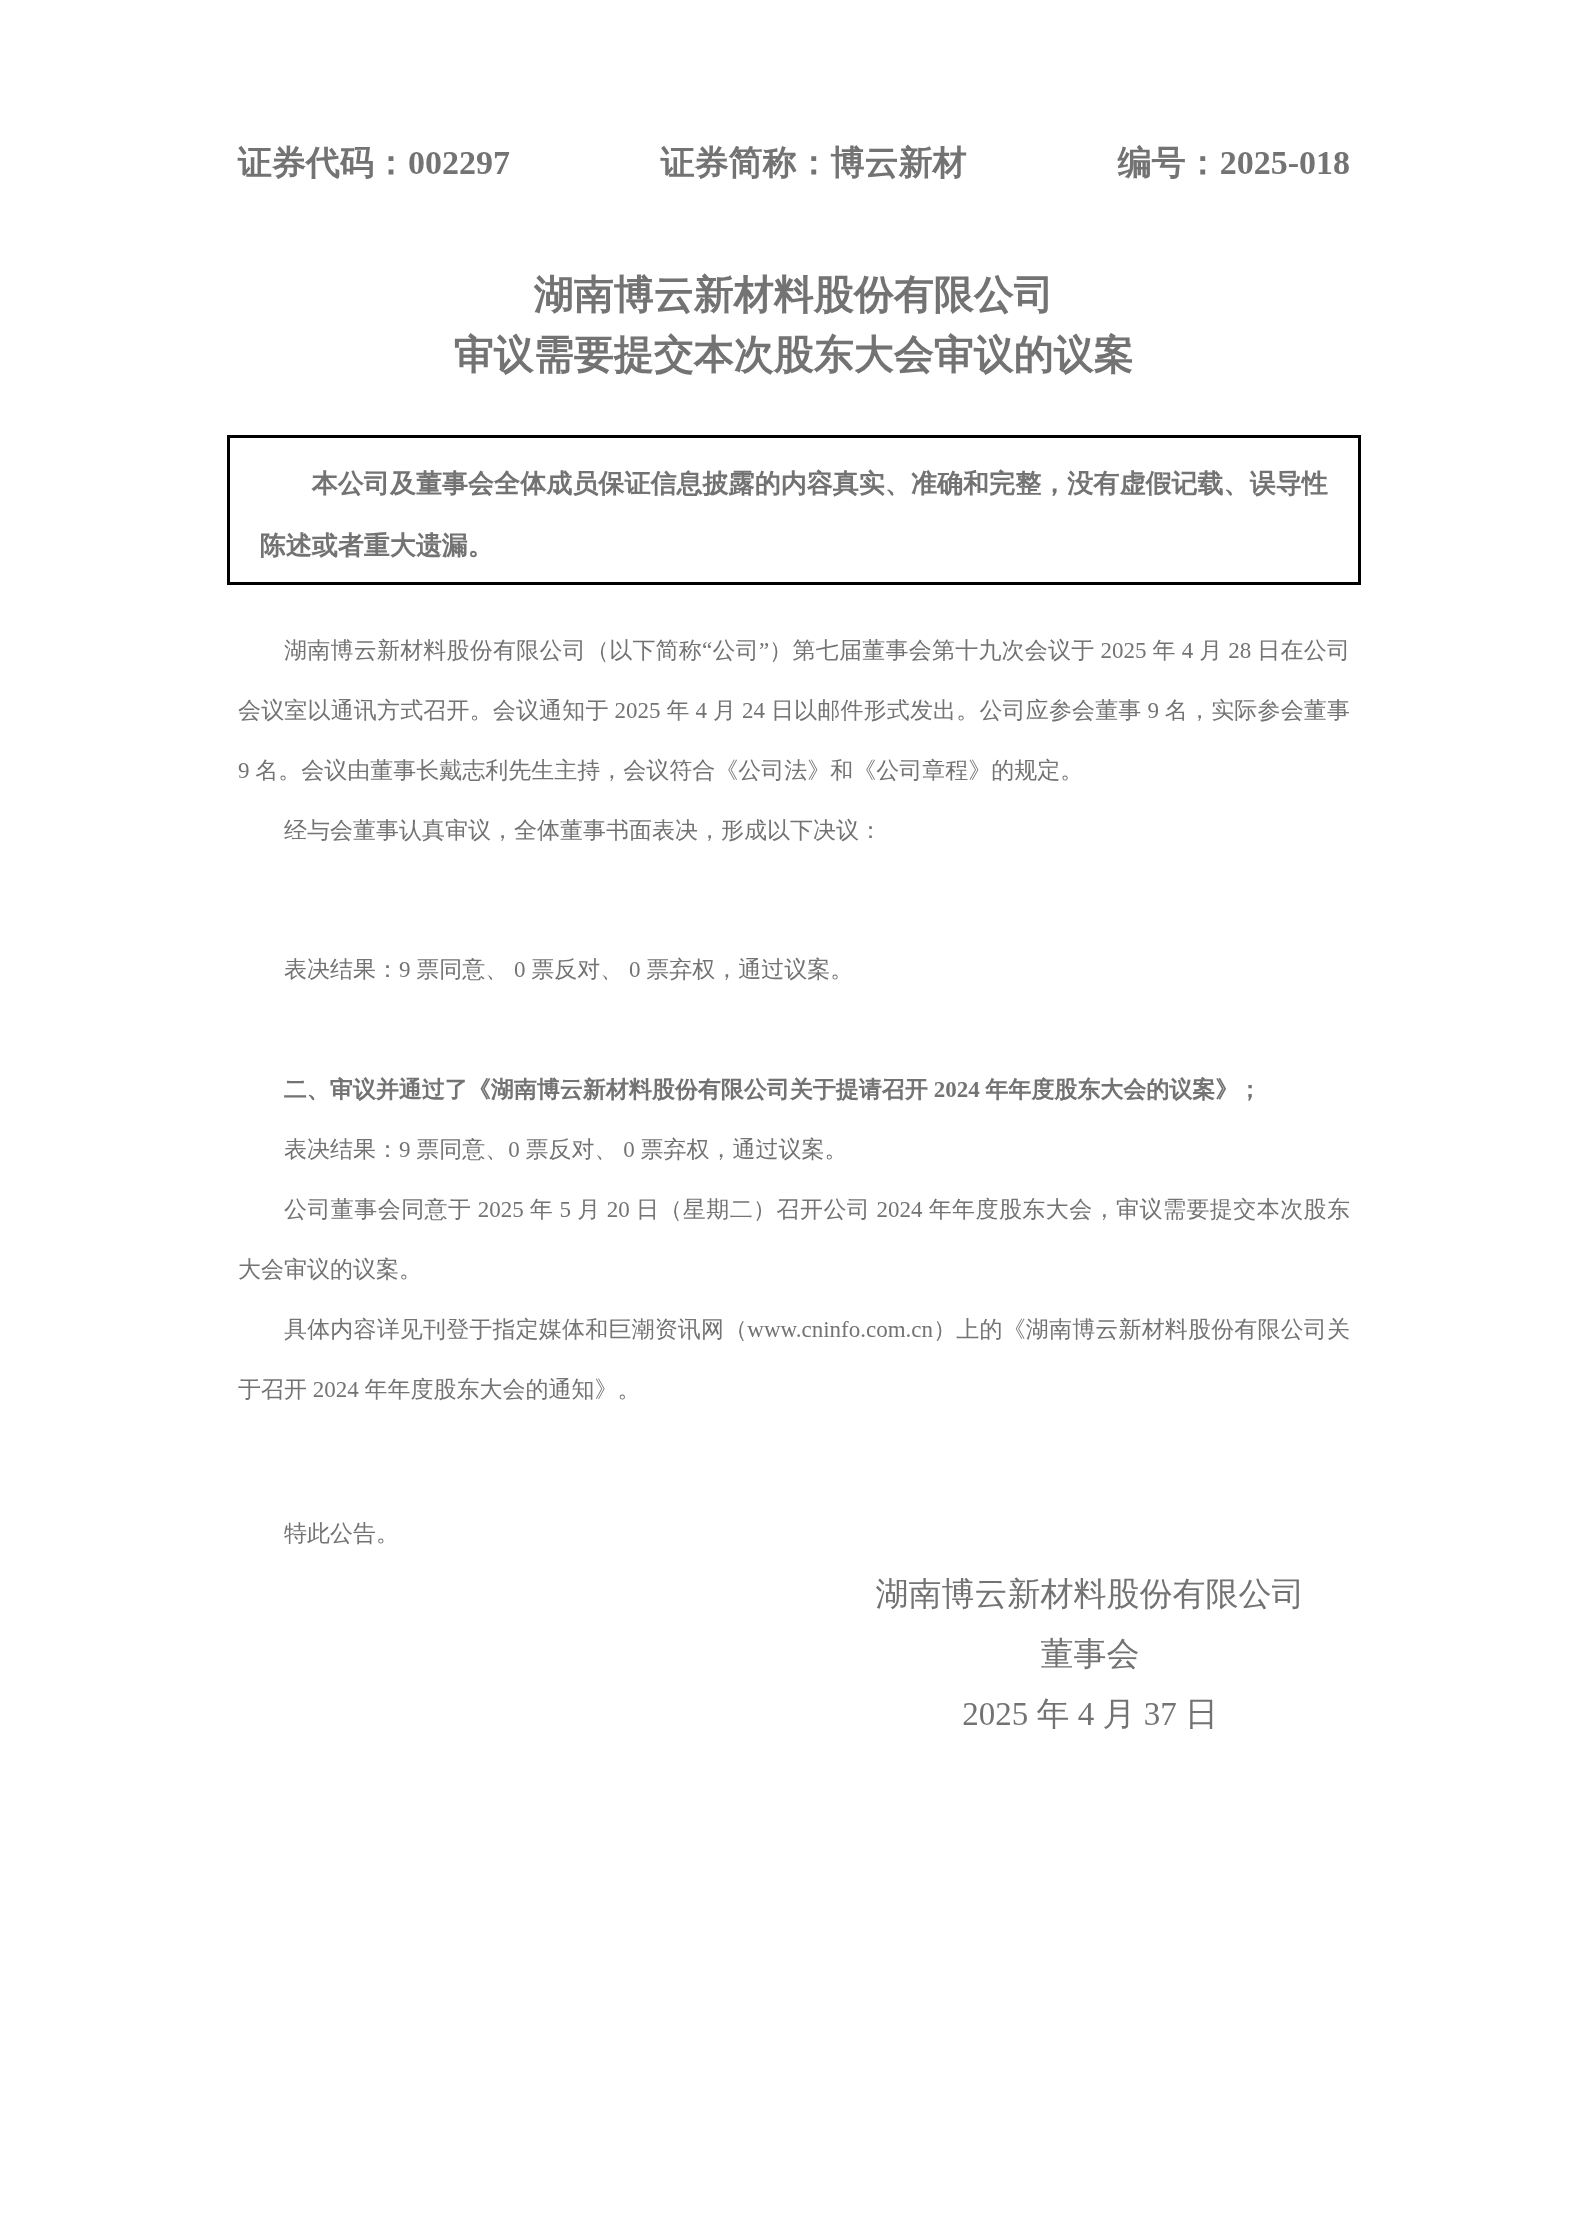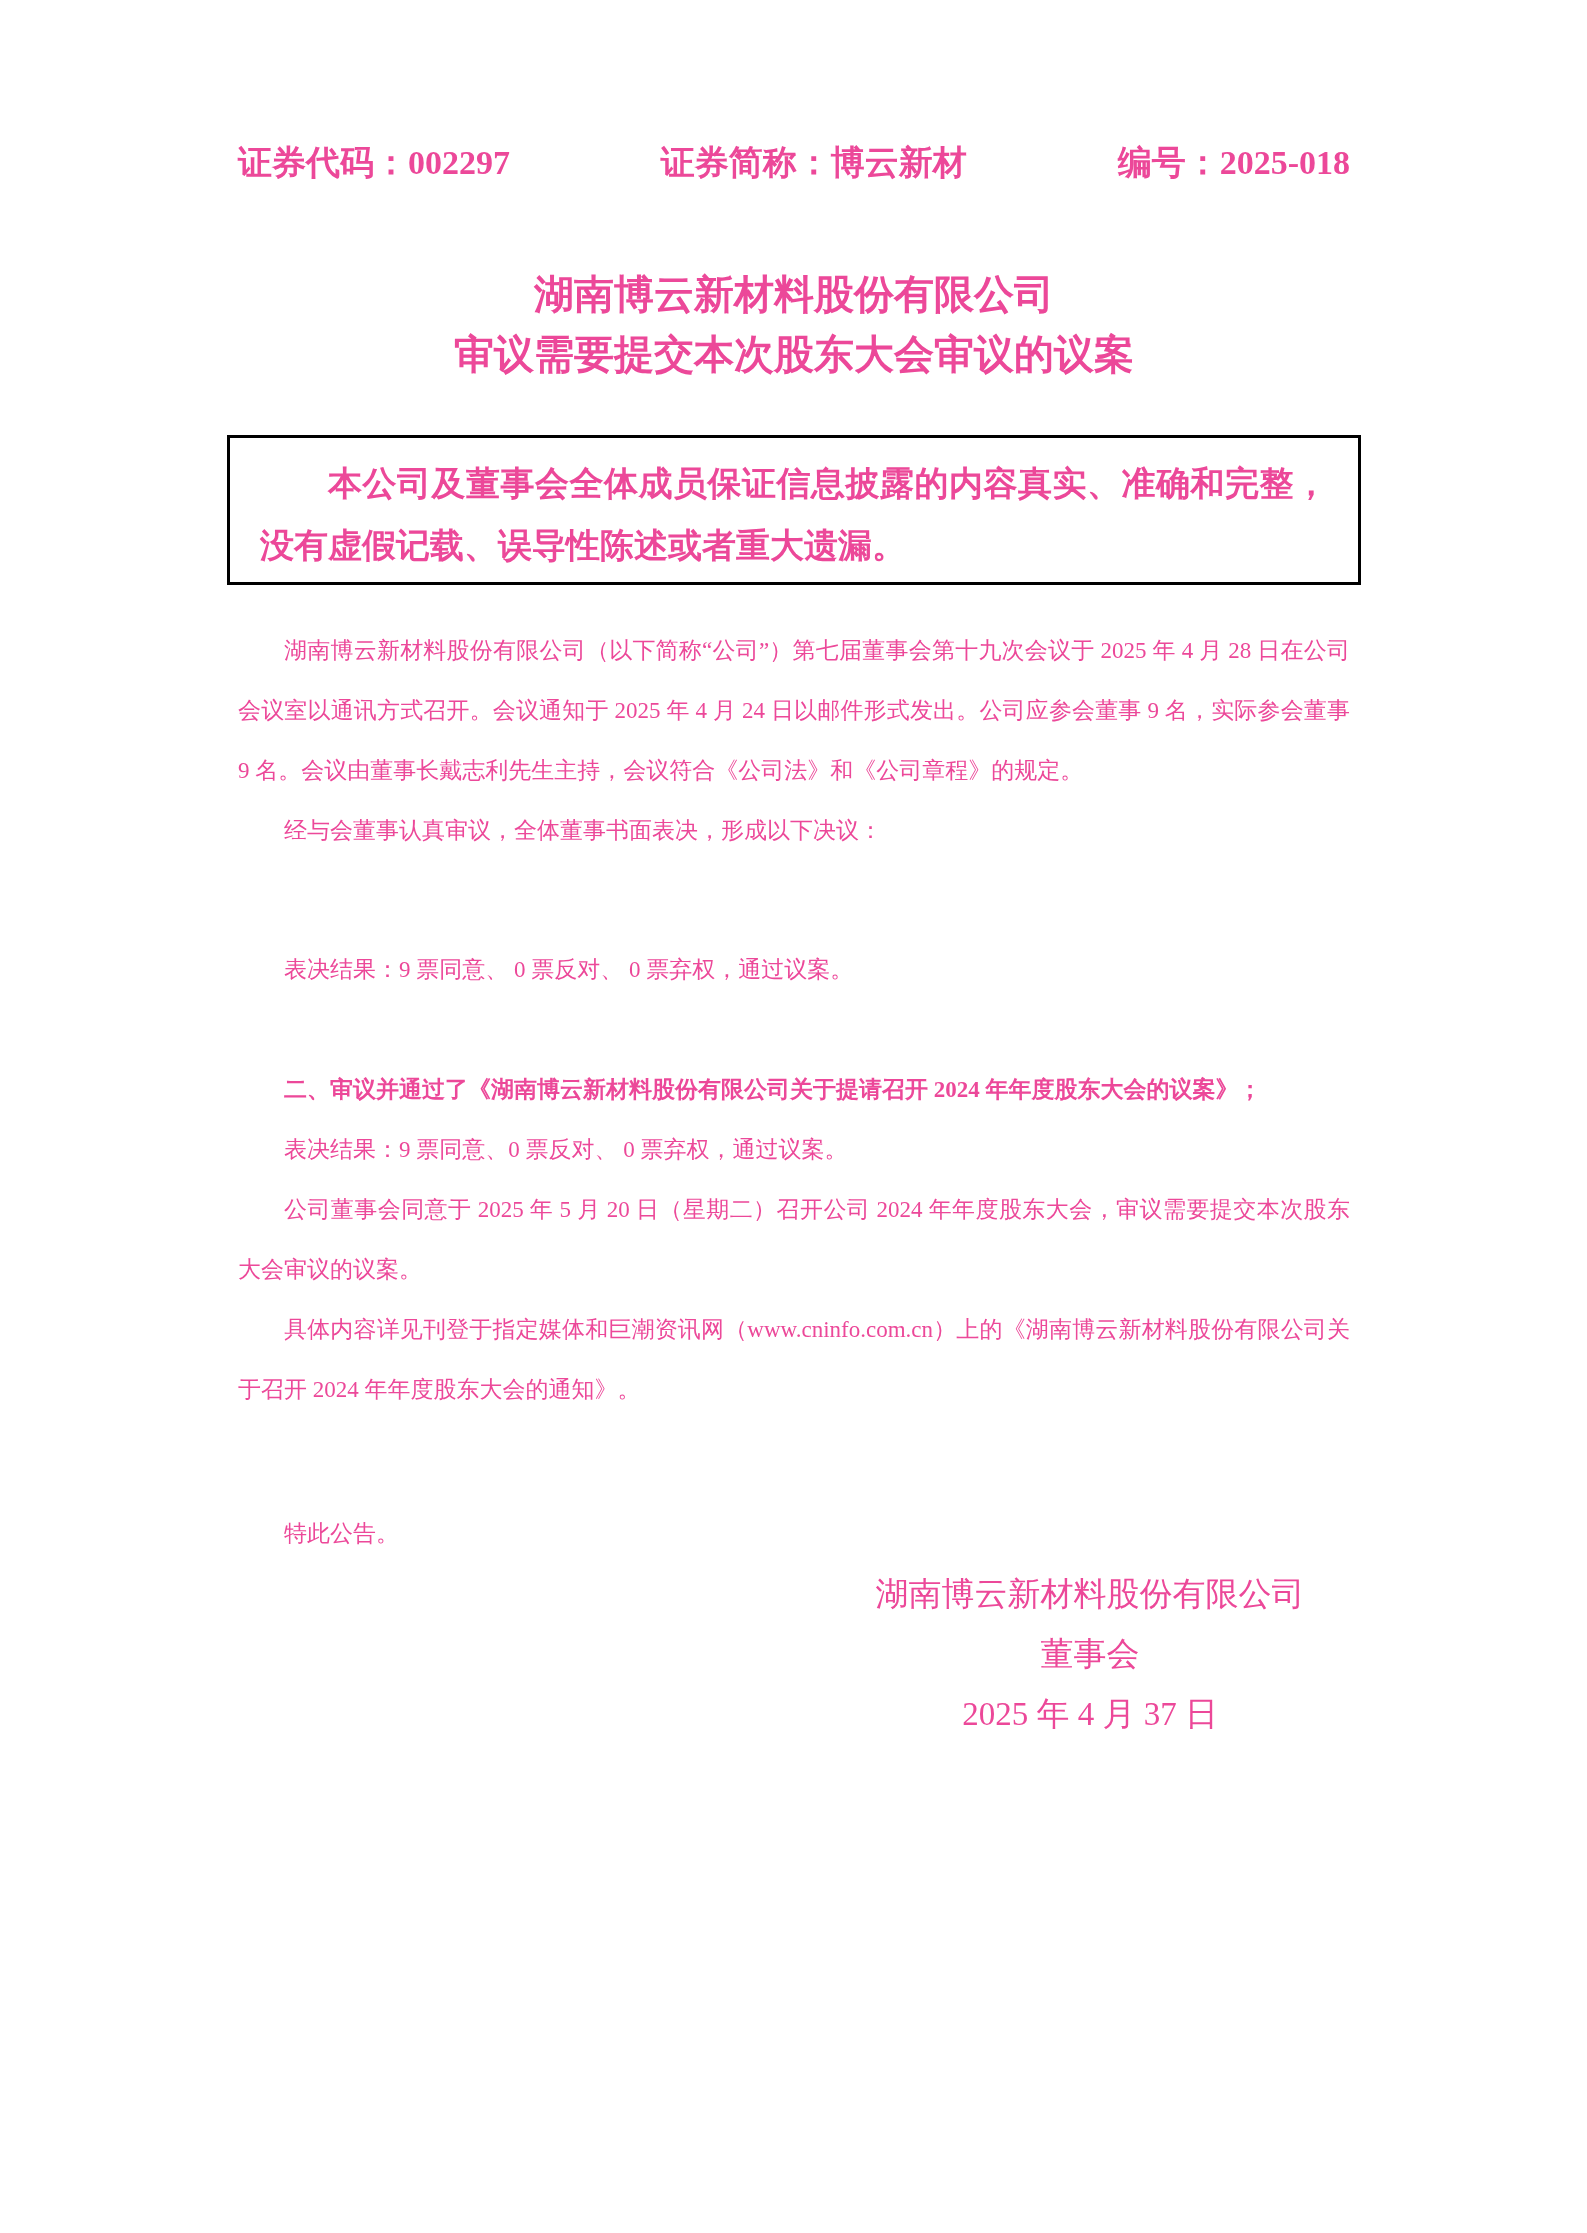--- a/index.html
+++ b/index.html
@@ -5,21 +5,21 @@
   html, body {
     margin: 0;
     padding: 0;
     background: #ffffff;
   }
   .page {
     position: relative;
     width: 1587px;
     height: 2233px;
     background: #ffffff;
-    color: #ec4899;
+    color: #737373;
     font-family: "Liberation Serif", "DejaVu Serif", serif;
     overflow: hidden;
     box-sizing: border-box;
   }
   .content {
     box-sizing: border-box;
     padding: 140px 237px 0 238px;
   }
   .header-row {
     display: flex;
@@ -40,21 +40,21 @@
     line-height: 60px;
   }
   .disclaimer-box {
     box-sizing: border-box;
     margin: 50px -11px 0 -11px;
     border: 3px solid #000000;
     padding: 15px 30px 5px 30px;
   }
   .disclaimer-box p {
     margin: 0;
-    font-size: 34px;
+    font-size: 26px;
     font-weight: bold;
     line-height: 62px;
     text-indent: 2em;
     text-align: justify;
   }
   .body-text p {
     margin: 0;
     font-size: 23px;
     line-height: 60px;
     text-indent: 2em;

